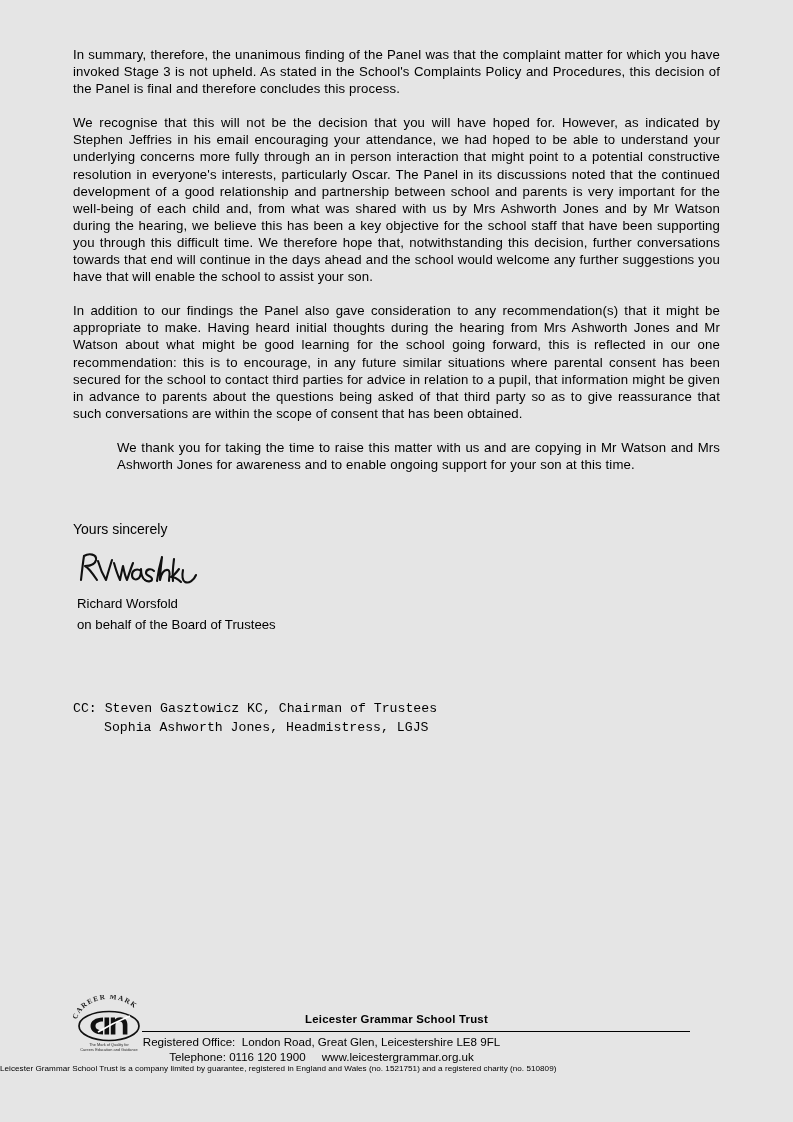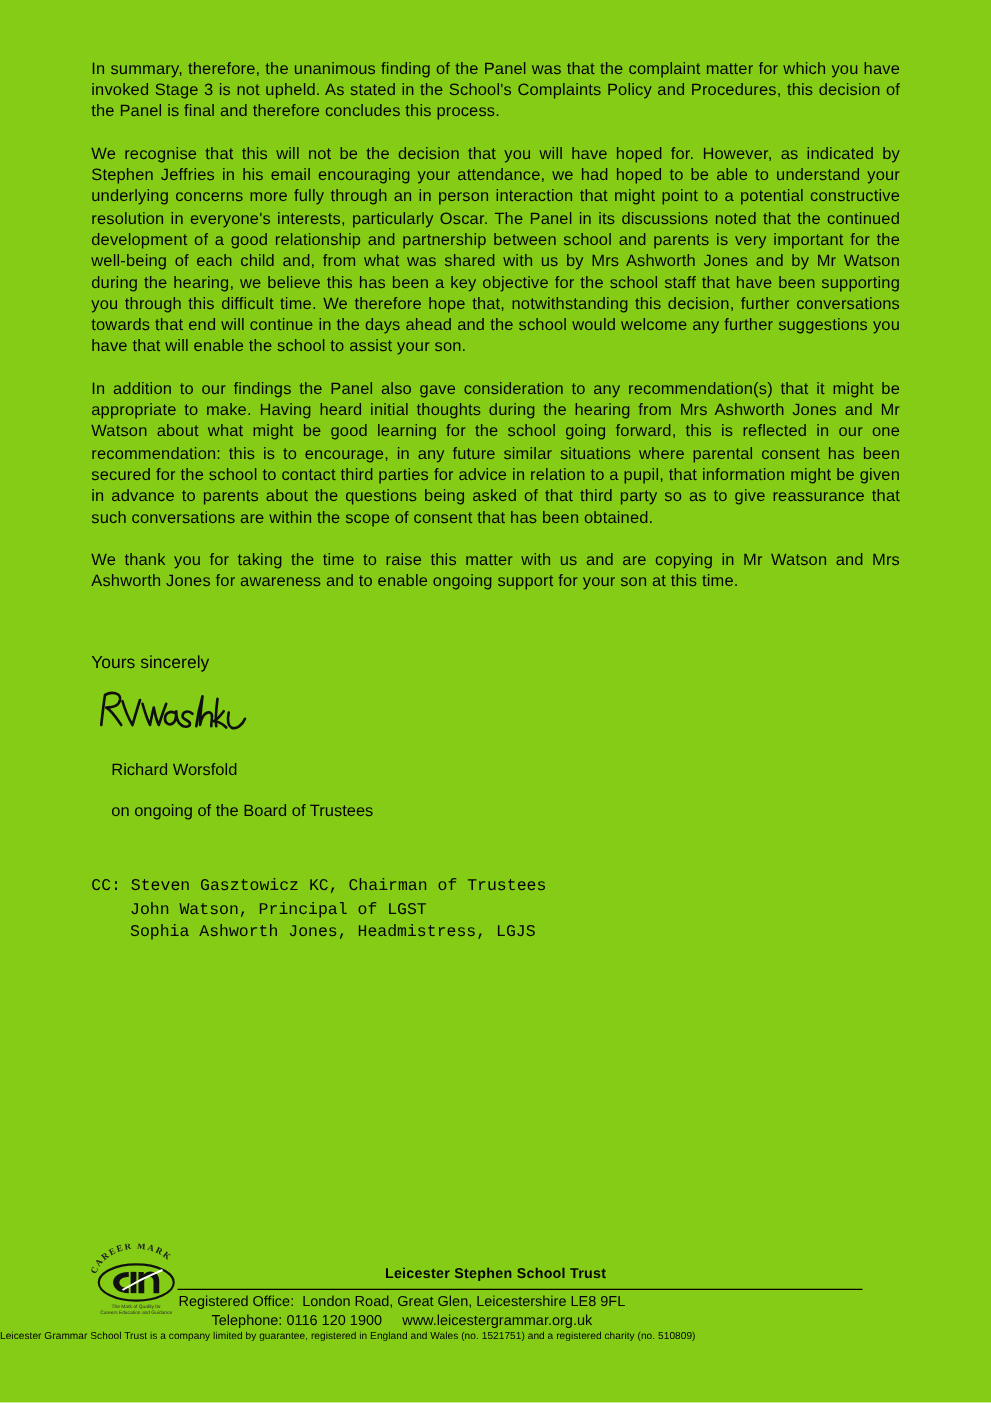--- a/index.html
+++ b/index.html
@@ -4,40 +4,40 @@
 <style>
   html, body {
     margin: 0;
     padding: 0;
     background: #ffffff;
   }
   .page {
     position: relative;
     width: 793px;
     height: 1122px;
-    background: #84cc16;
+    background: #e5e5e5;
     font-family: "Liberation Sans", sans-serif;
     color: #000000;
     overflow: hidden;
   }
   .body-block {
     position: absolute;
     left: 73px;
     top: 46px;
     width: 647px;
   }
   p.para {
     margin: 0 0 17px 0;
     font-size: 13.2px;
     line-height: 17.1px;
     text-align: justify;
     text-justify: inter-word;
     letter-spacing: 0.01em;
   }
-  p.para.last-of-body { margin-bottom: 0; }
+  p.para.last-of-body { margin-bottom: 0; margin-left: 44px; }
 
   .closing {
     position: absolute;
     left: 73px;
     top: 521px;
     width: 500px;
   }
   .closing .salutation {
     font-size: 14px;
     line-height: 17.1px;
@@ -46,21 +46,21 @@
   .signature-wrap {
     height: 44px;
     margin: 9px 0 2px 2px;
     display: block;
   }
   .signature-wrap svg { display: block; }
 
   .signoff-line {
     font-size: 13.2px;
     line-height: 17.1px;
-    margin: 16px;
+    margin: 4px;
     white-space: pre;
   }
 
   .cc-block {
     position: absolute;
     left: 73px;
     top: 700px;
     width: 480px;
     font-family: Liberation Mono, monospace;
   }
@@ -163,26 +163,25 @@
 
           <path d="M99 12 C98 20, 97 28, 98 34"></path>
           <path d="M104 22 C101 26, 98 29, 96 30 C99 30, 103 32, 106 35"></path>
 
           <path d="M108 23 C107 28, 107 33, 110 35 C114 37, 119 33, 121 28"></path>
         </g>
       </svg>
     </div>
 
     <p class="signoff-line">Richard Worsfold</p>
-    <p class="signoff-line">on ongoing of the Board of Trustees</p>
+    <p class="signoff-line">on behalf of the Board of Trustees</p>
   </div>
 
   <div class="cc-block">
     <p class="cc-row"><span>CC:</span> <span>Steven Gasztowicz KC, Chairman of Trustees</span></p>
-    <p class="cc-row indented">John Watson, Principal of LGST</p>
     <p class="cc-row indented">Sophia Ashworth Jones, Headmistress, LGJS</p>
   </div>
 
   <div class="footer">
 
     <div class="logo">
       <svg width="82" height="60" viewBox="0 0 82 60" xmlns="http://www.w3.org/2000/svg">
 
         <defs>
           <path id="arcpath" d="M8 30 A33 26 0 0 1 74 30" fill="none"></path>
@@ -199,21 +198,21 @@
           <path d="M42.8 22.5 L47 22.5 L47 24.6 C48.4 23 50.2 22.2 52.2 22.2 C56.6 22.2 59.4 25 59.4 29.6 L59.4 39.5 L54.8 39.5 L54.8 30.4 C54.8 27.6 53.4 26.2 51.2 26.2 C49 26.2 47.4 27.8 47.4 30.6 L47.4 39.5 L42.8 39.5 Z"></path>
         </g>
 
         <path d="M30 37 C40 31, 52 25, 62 21" fill="none" stroke="#ffffff" stroke-width="1.6"></path>
 
         <text x="41" y="51" text-anchor="middle" font-family="Liberation Sans, sans-serif" font-size="3.9" fill="#2a2a2a">The Mark of Quality for</text>
         <text x="41" y="56" text-anchor="middle" font-family="Liberation Sans, sans-serif" font-size="3.9" fill="#2a2a2a">Careers Education and Guidance</text>
       </svg>
     </div>
 
-    <div class="footer-title">Leicester Stephen School Trust</div>
+    <div class="footer-title">Leicester Grammar School Trust</div>
 
     <div class="footer-rule"></div>
 
     <div class="footer-lines">
       <div class="footer-line">Registered Office:  London Road, Great Glen, Leicestershire LE8 9FL</div>
       <div class="footer-line">Telephone: 0116 120 1900     www.leicestergrammar.org.uk</div>
     </div>
 
     <div class="footer-fine">Leicester Grammar School Trust is a company limited by guarantee, registered in England and Wales (no. 1521751) and a registered charity (no. 510809)</div>
   </div>

